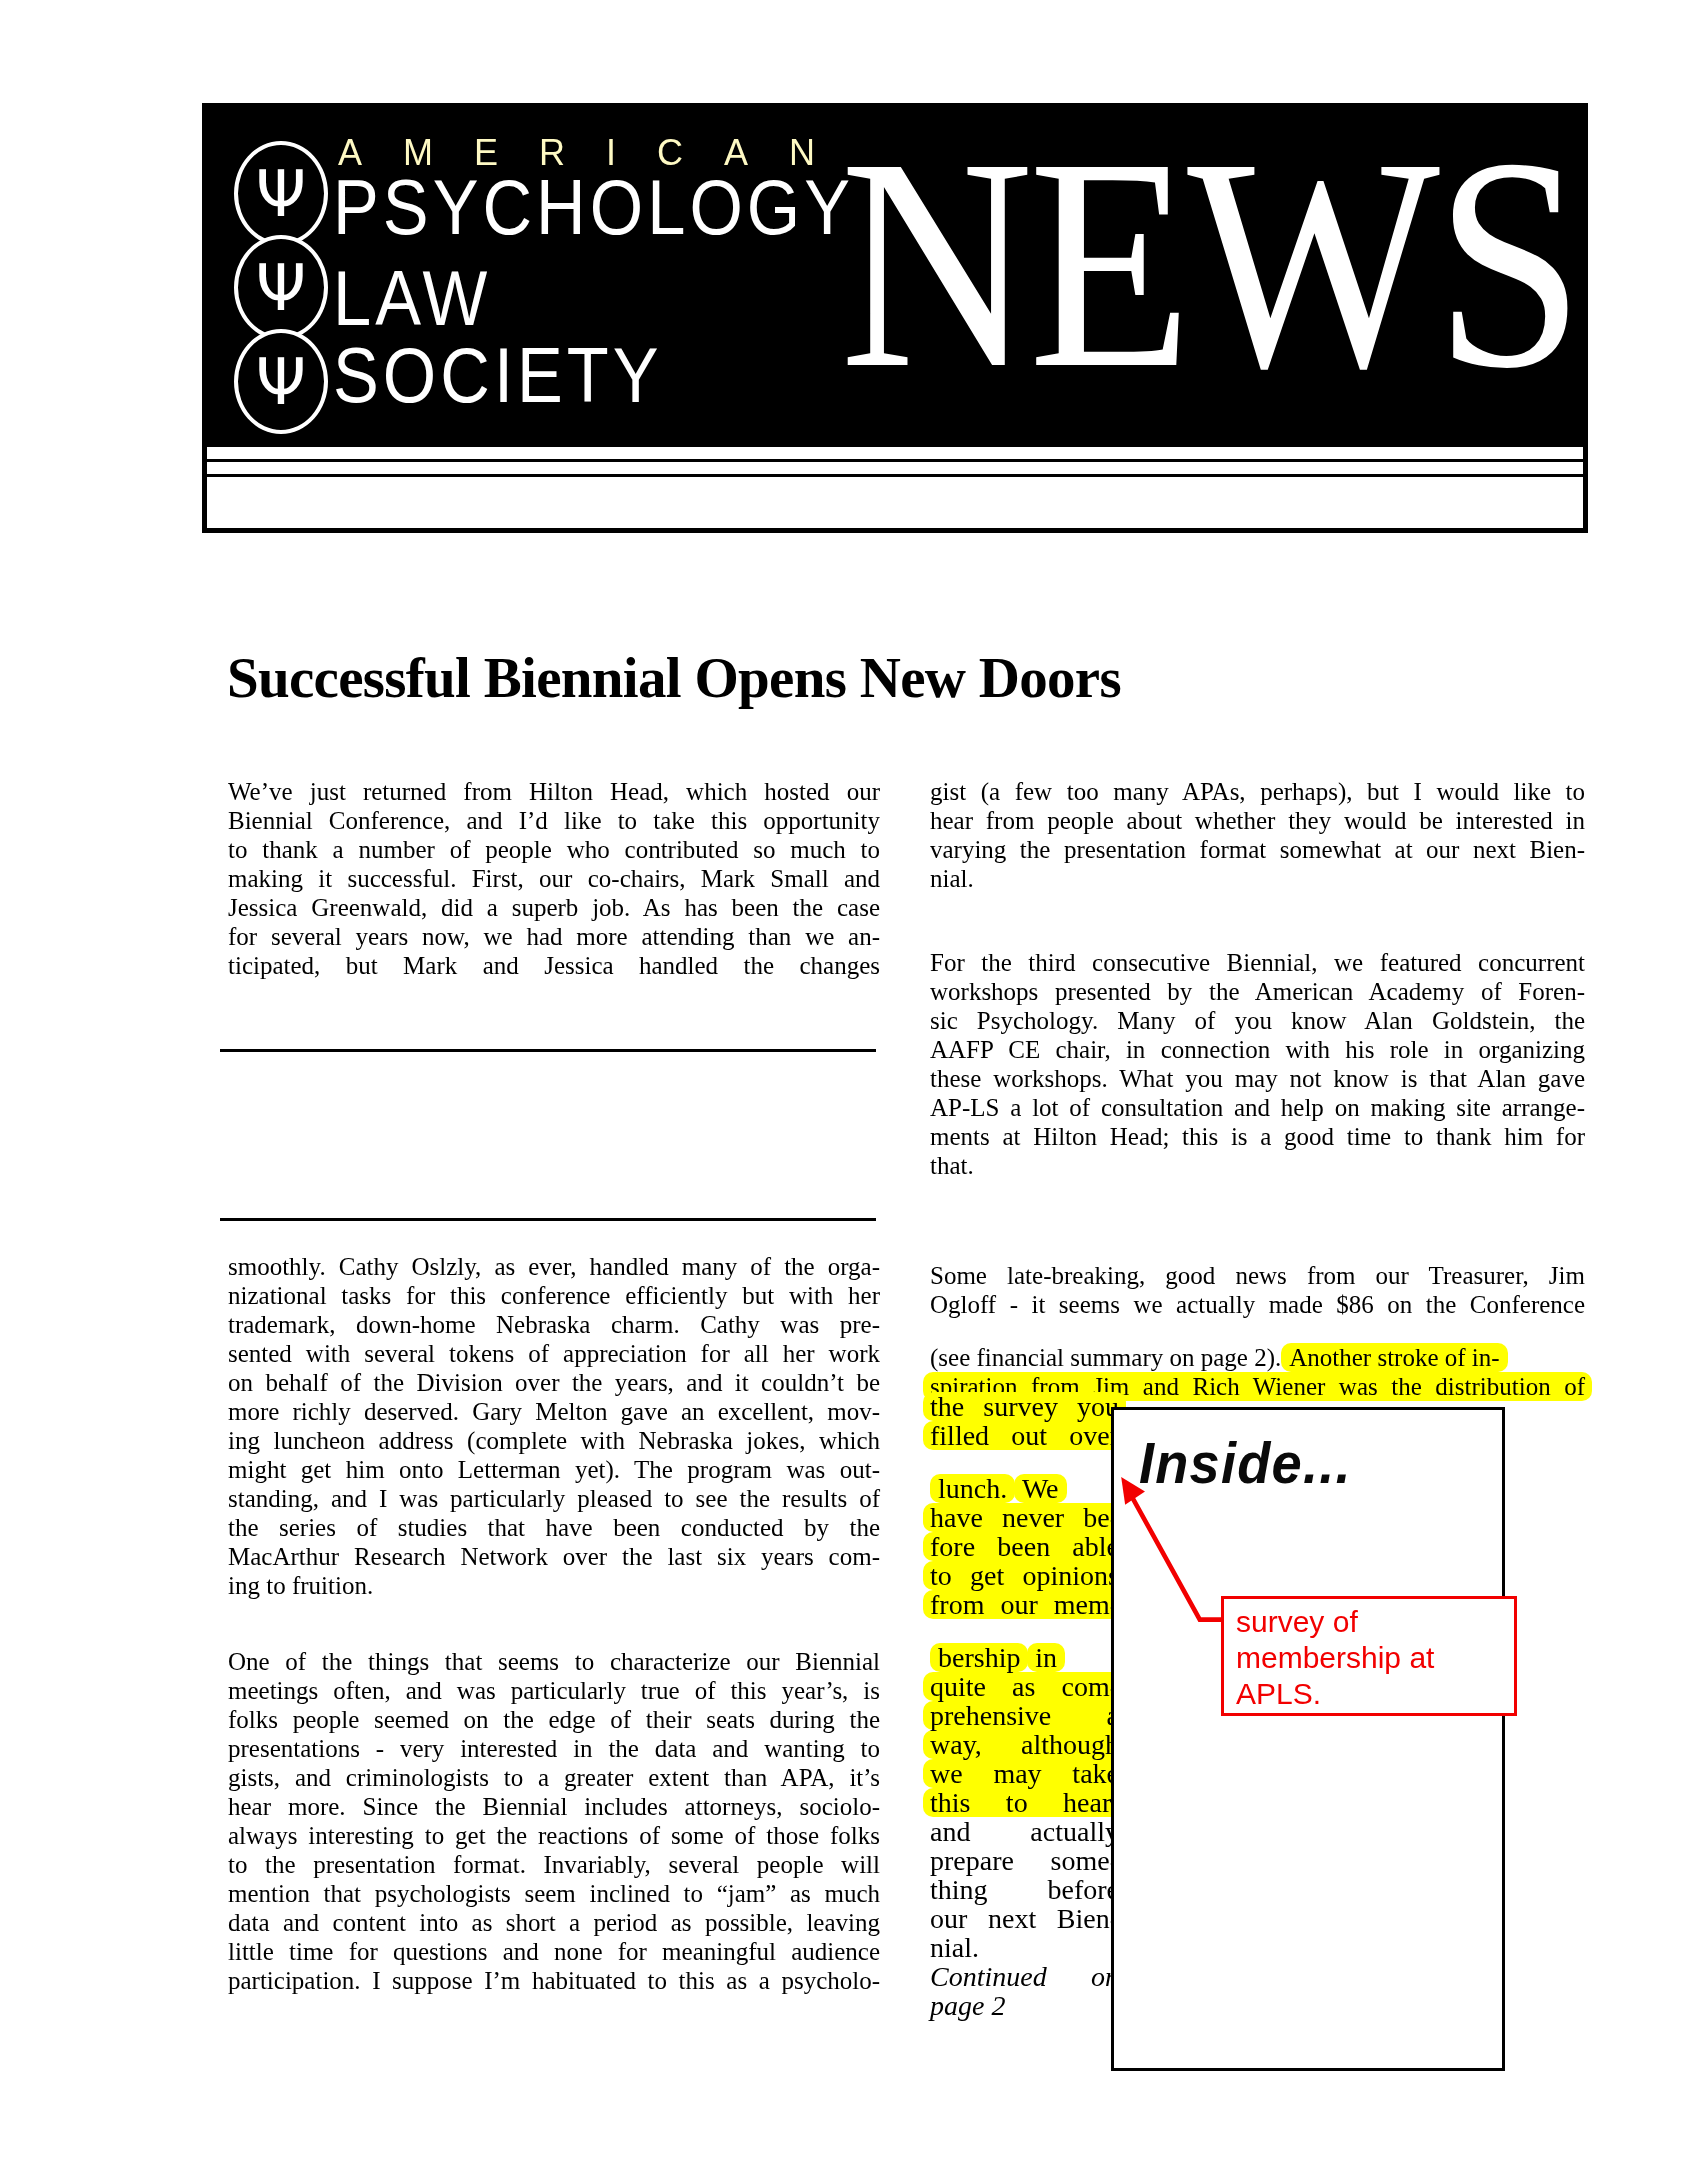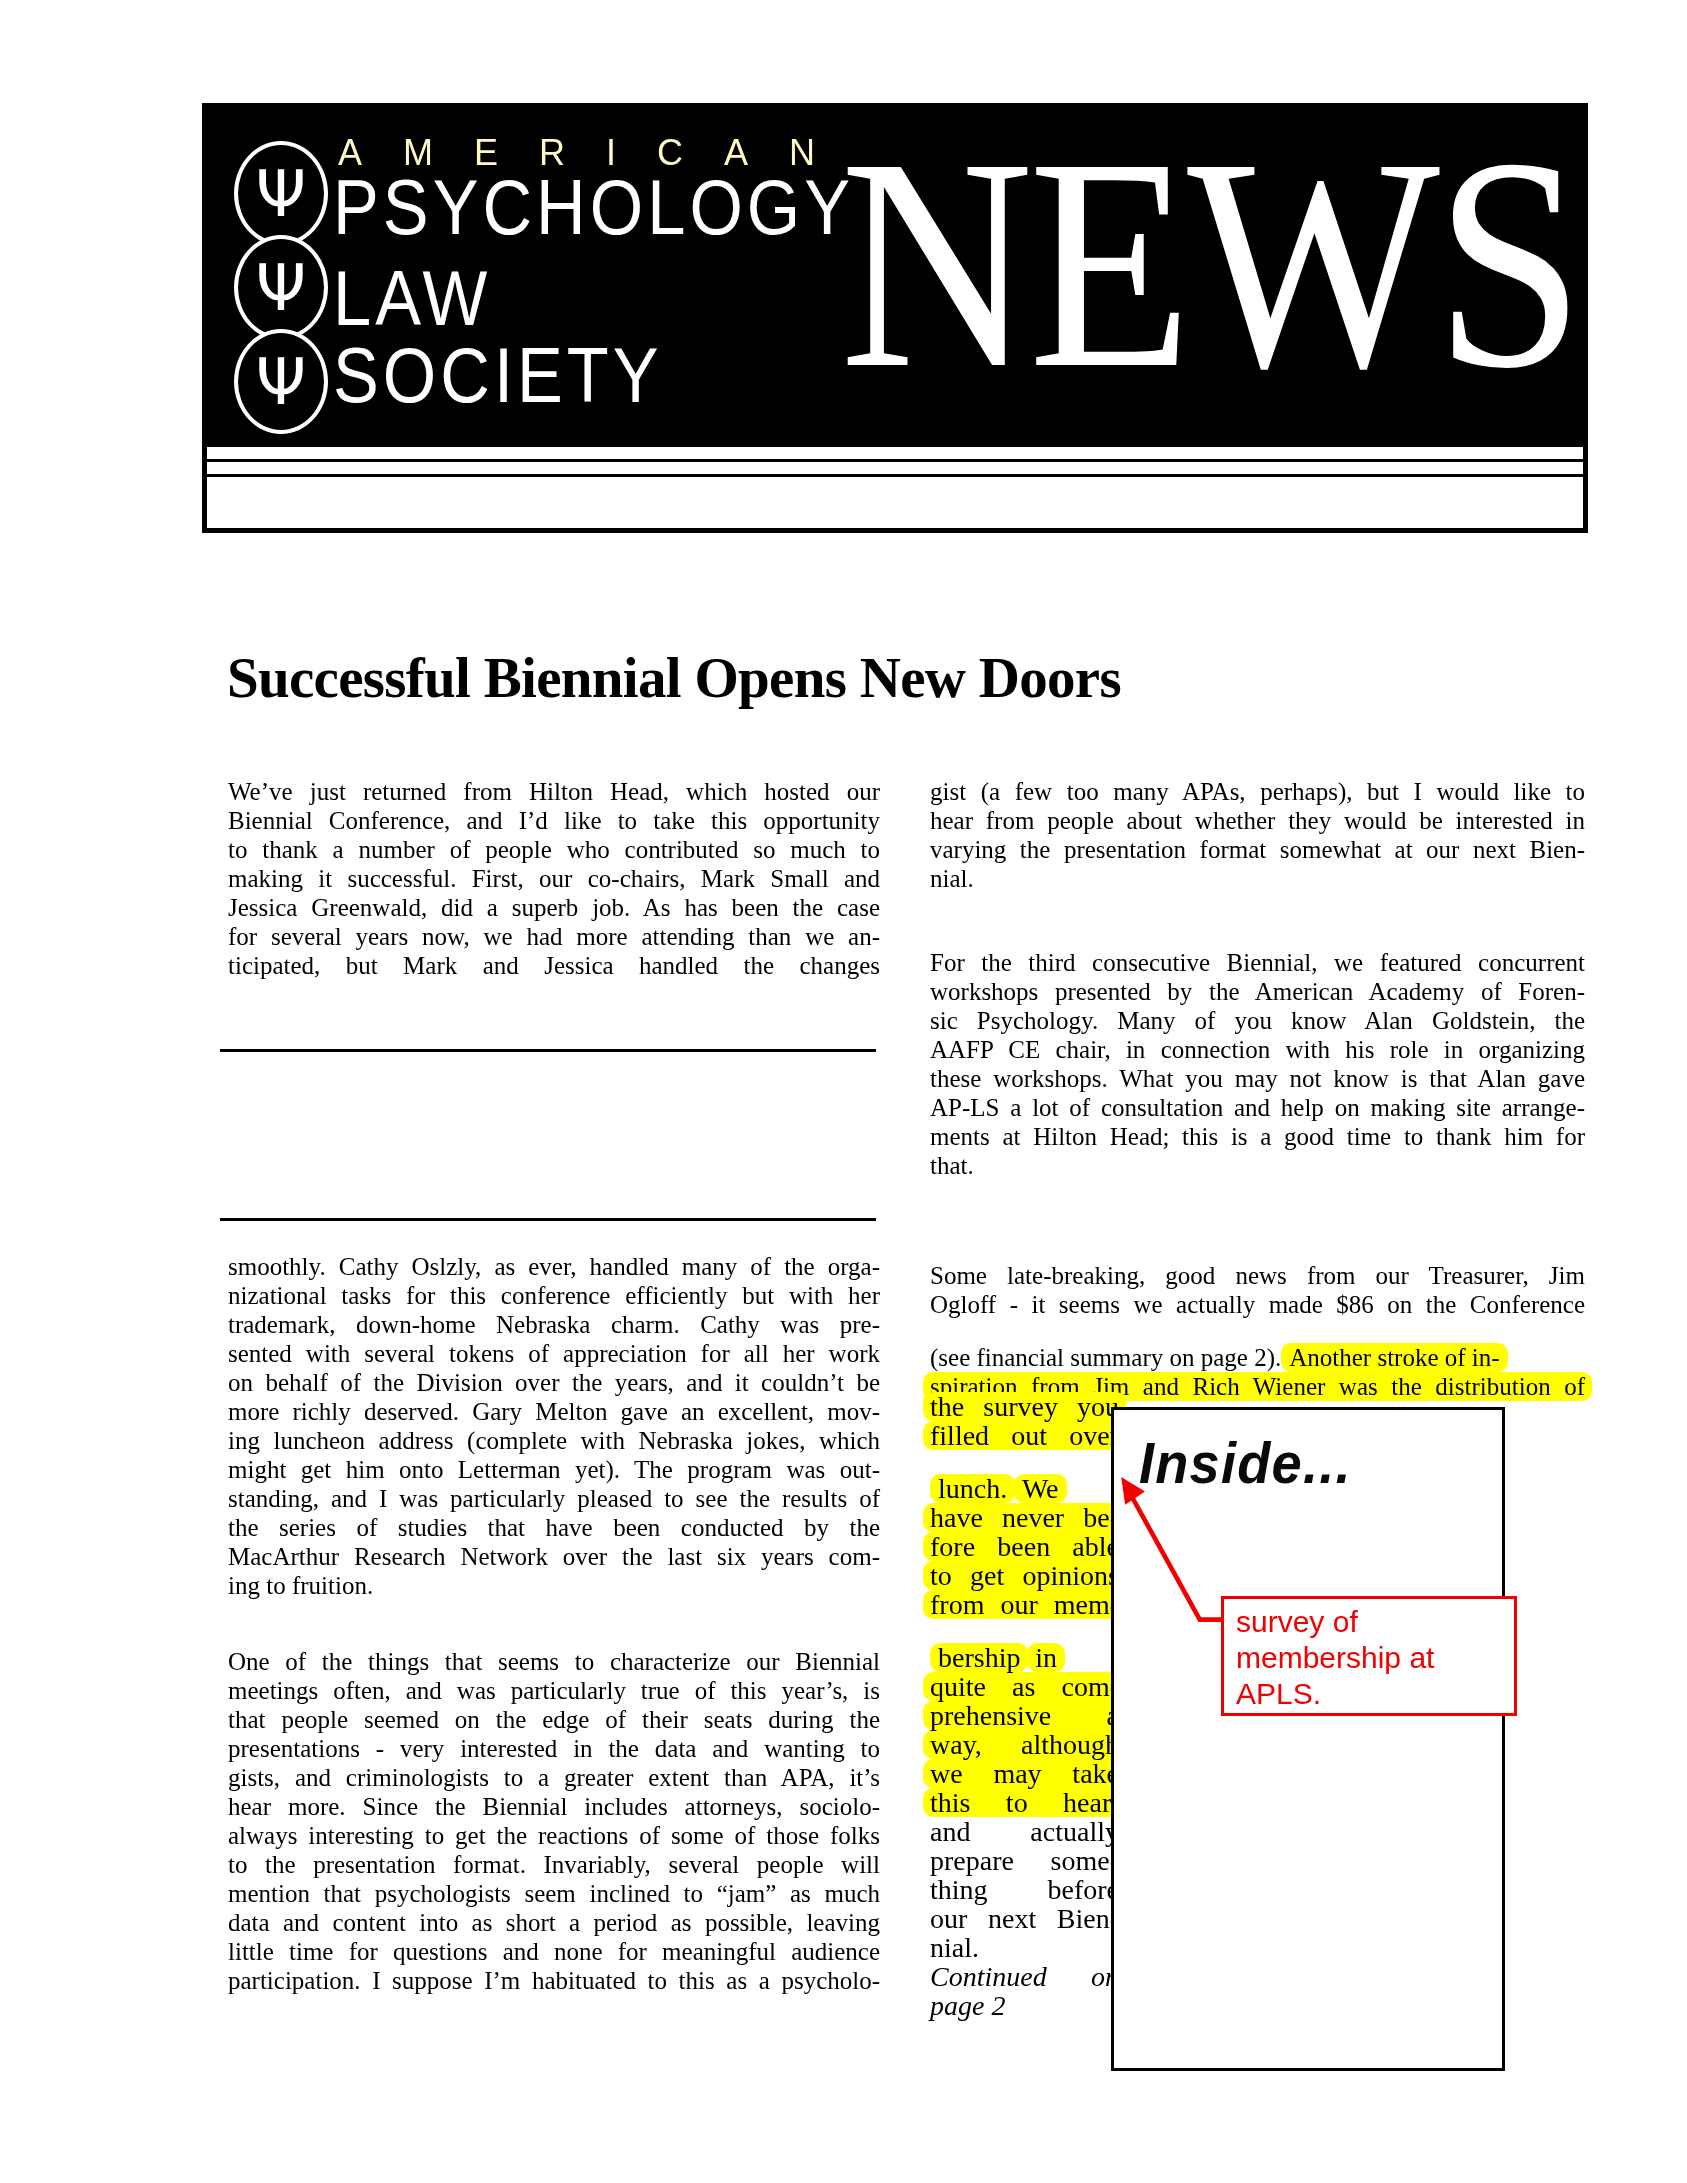--- a/index.html
+++ b/index.html
@@ -136,21 +136,21 @@
     <div class="line jl">might get him onto Letterman yet). The program was out-</div>
     <div class="line jl">standing, and I was particularly pleased to see the results of</div>
     <div class="line jl">the series of studies that have been conducted by the</div>
     <div class="line jl">MacArthur Research Network over the last six years com-</div>
     <div class="line">ing to fruition.</div>
   </div>
 
 <div class="abs col leftcol" style="top:1647px;">
     <div class="line jl">One of the things that seems to characterize our Biennial</div>
     <div class="line jl">meetings often, and was particularly true of this year’s, is</div>
-    <div class="line jl">that people seemed on the edge of their seats during the</div>
+    <div class="line jl">folks people seemed on the edge of their seats during the</div>
     <div class="line jl">presentations - very interested in the data and wanting to</div>
     <div class="line jl">gists, and criminologists to a greater extent than APA, it’s</div>
     <div class="line jl">hear more. Since the Biennial includes attorneys, sociolo-</div>
     <div class="line jl">always interesting to get the reactions of some of those folks</div>
     <div class="line jl">to the presentation format. Invariably, several people will</div>
     <div class="line jl">mention that psychologists seem inclined to “jam” as much</div>
     <div class="line jl">data and content into as short a period as possible, leaving</div>
     <div class="line jl">little time for questions and none for meaningful audience</div>
     <div class="line jl">participation. I suppose I’m habituated to this as a psycholo-</div>
   </div>

